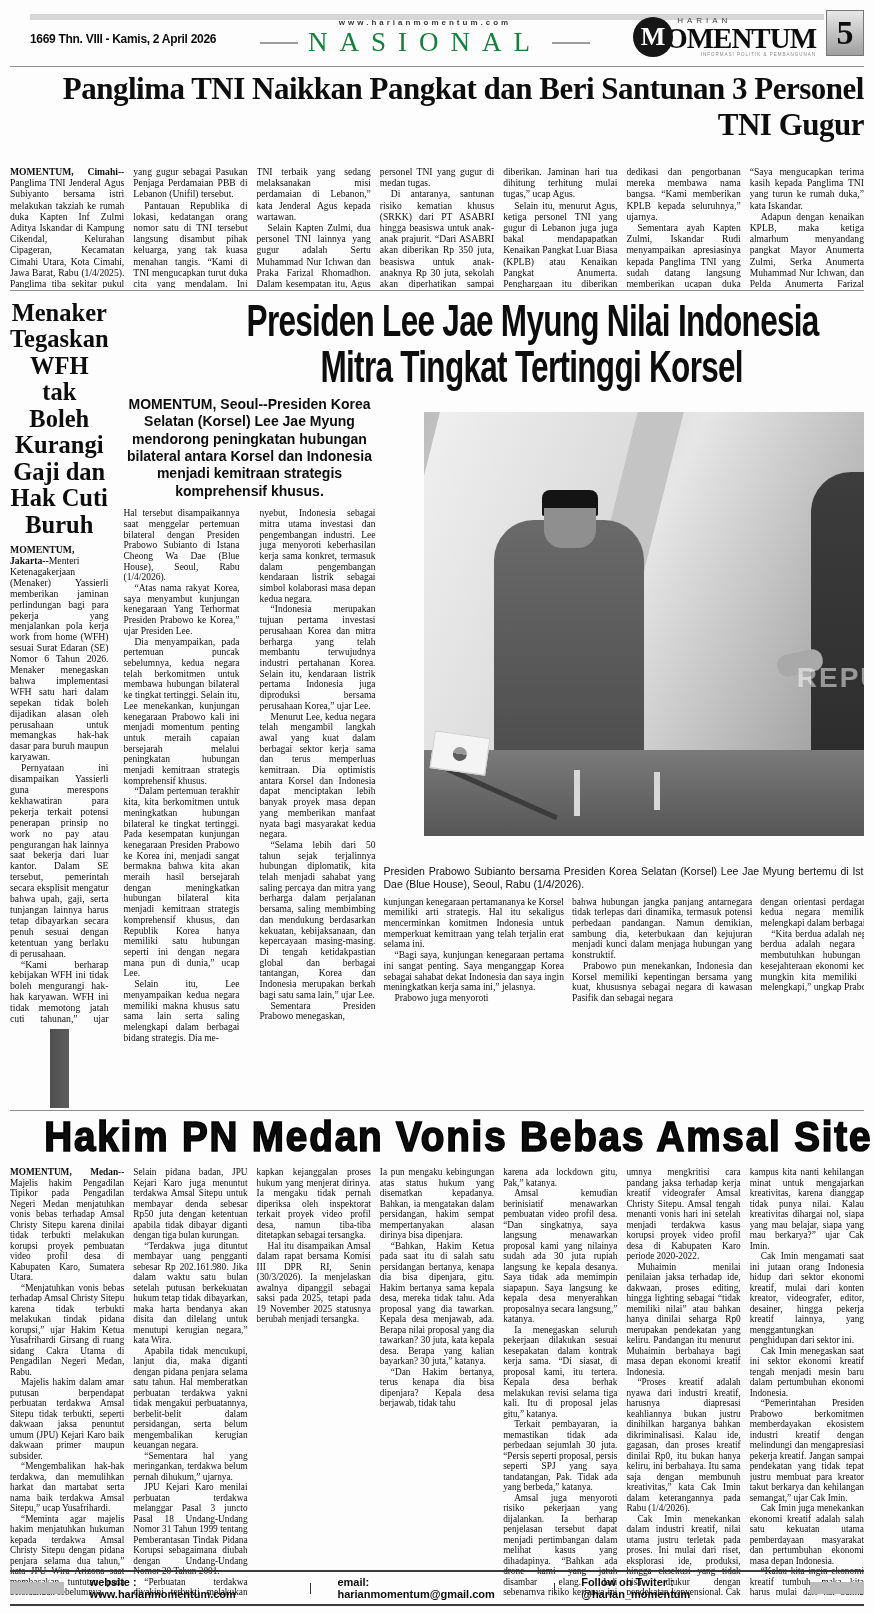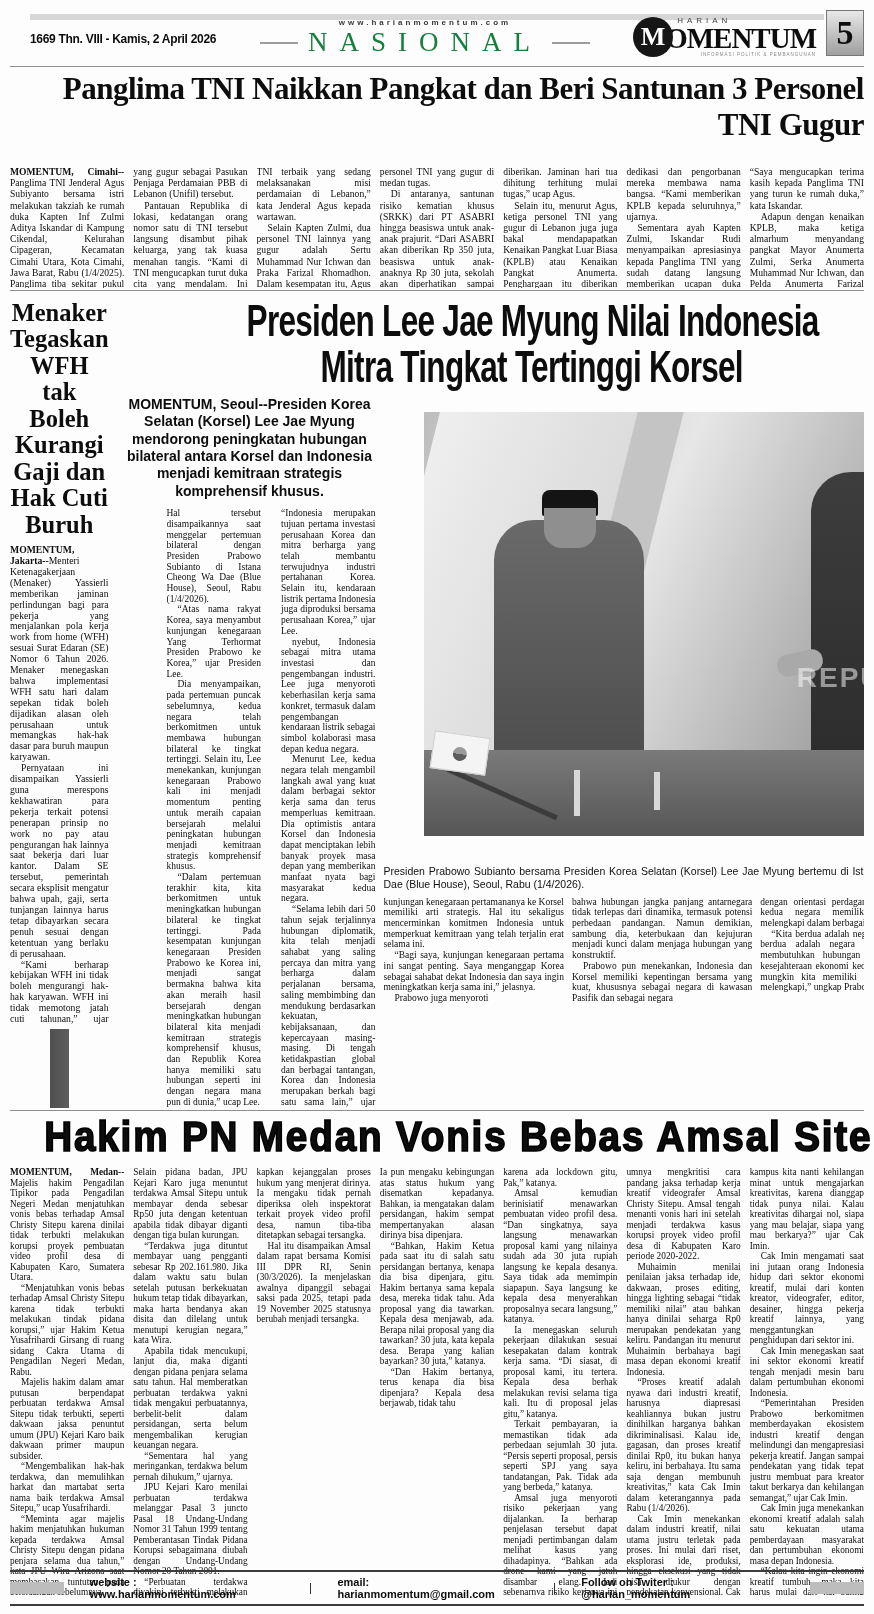--- a/index.html
+++ b/index.html
@@ -79,21 +79,21 @@
 
   
   .lee { flex:1; padding-left:8px; }
   .lee h1 { margin:2px 0 6px 0; text-align:center; font-family:"Liberation Sans",sans-serif;
     font-weight:bold; font-size:45px; line-height:46px; letter-spacing:-1px; }
   .condline { display:inline-block; transform:scaleX(0.7); transform-origin:50% 50%; white-space:nowrap; }
   .lee-row { display:flex; gap:8px; }
   .lee-left { width:252px; }
   .lede { font-family:"Liberation Sans",sans-serif; font-weight:bold; font-size:14px;
     line-height:1.24; text-align:center; margin:0 0 8px 0; }
-  .lee-cols { display:flex; gap:20px; height:600px; overflow:hidden;margin-left:43px; }
+  .lee-cols { display:flex; gap:20px; height:600px; overflow:hidden; }
   .lee-cols .col { flex:1; font-size:9.5px; line-height:10.7px; }
   .lee-right { flex:1; display:flex; flex-direction:column; }
   .lee-photo { height:424px; background:linear-gradient(115deg,#bdbdbd,#e6e6e6 42%,#9e9e9e 85%); }
 
   
   .lp-flagpanel { position:absolute; left:-40px; top:-30px; width:230px; height:120%;
     background:linear-gradient(100deg,#efefef,#d2d2d2); transform:skewX(-14deg); }
   .lp-stripe { position:absolute; left:150px; top:-20px; width:46px; height:130%;
     background:#c4c4c4; transform:skewX(-14deg); }
   .lp-fig-left { position:absolute; left:70px; top:108px; width:150px; height:260px;
@@ -238,22 +238,22 @@
           <p class="lede">MOMENTUM, Seoul--Presiden Korea Selatan (Korsel) Lee Jae Myung mendorong peningkatan hubungan bilateral antara Korsel dan Indonesia menjadi kemitraan strategis komprehensif khusus.</p>
           <div class="lee-cols">
             <div class="col">
                 <p>Hal tersebut disampaikannya saat menggelar pertemuan bilateral dengan Presiden Prabowo Subianto di Istana Cheong Wa Dae (Blue House), Seoul, Rabu (1/4/2026).</p>
                 <p>“Atas nama rakyat Korea, saya menyambut kunjungan kenegaraan Yang Terhormat Presiden Prabowo ke Korea,” ujar Presiden Lee.</p>
                 <p>Dia menyampaikan, pada pertemuan puncak sebelumnya, kedua negara telah berkomitmen untuk membawa hubungan bilateral ke tingkat tertinggi. Selain itu, Lee menekankan, kunjungan kenegaraan Prabowo kali ini menjadi momentum penting untuk meraih capaian bersejarah melalui peningkatan hubungan menjadi kemitraan strategis komprehensif khusus.</p>
                 <p>“Dalam pertemuan terakhir kita, kita berkomitmen untuk meningkatkan hubungan bilateral ke tingkat tertinggi. Pada kesempatan kunjungan kenegaraan Presiden Prabowo ke Korea ini, menjadi sangat bermakna bahwa kita akan meraih hasil bersejarah dengan meningkatkan hubungan bilateral kita menjadi kemitraan strategis komprehensif khusus, dan Republik Korea hanya memiliki satu hubungan seperti ini dengan negara mana pun di dunia,” ucap Lee.</p>
                 <p>Selain itu, Lee menyampaikan kedua negara memiliki makna khusus satu sama lain serta saling melengkapi dalam berbagai bidang strategis. Dia me-</p>
               </div>
             <div class="col">
+                <p>nyebut, Indonesia sebagai mitra utama investasi dan pengembangan industri. Lee juga menyoroti keberhasilan kerja sama konkret, termasuk dalam pengembangan kendaraan listrik sebagai simbol kolaborasi masa depan kedua negara.</p>
                 <p>“Indonesia merupakan tujuan pertama investasi perusahaan Korea dan mitra berharga yang telah membantu terwujudnya industri pertahanan Korea. Selain itu, kendaraan listrik pertama Indonesia juga diproduksi bersama perusahaan Korea,” ujar Lee.</p>
-                <p>nyebut, Indonesia sebagai mitra utama investasi dan pengembangan industri. Lee juga menyoroti keberhasilan kerja sama konkret, termasuk dalam pengembangan kendaraan listrik sebagai simbol kolaborasi masa depan kedua negara.</p>
                 <p>Menurut Lee, kedua negara telah mengambil langkah awal yang kuat dalam berbagai sektor kerja sama dan terus memperluas kemitraan. Dia optimistis antara Korsel dan Indonesia dapat menciptakan lebih banyak proyek masa depan yang memberikan manfaat nyata bagi masyarakat kedua negara.</p>
                 <p>“Selama lebih dari 50 tahun sejak terjalinnya hubungan diplomatik, kita telah menjadi sahabat yang saling percaya dan mitra yang berharga dalam perjalanan bersama, saling membimbing dan mendukung berdasarkan kekuatan, kebijaksanaan, dan kepercayaan masing-masing. Di tengah ketidakpastian global dan berbagai tantangan, Korea dan Indonesia merupakan berkah bagi satu sama lain,” ujar Lee.</p>
                 <p>Sementara Presiden Prabowo menegaskan,</p>
               </div>
           </div>
         </div>
         <div class="lee-right">
           <figure class="photo lee-photo">
             <div class="lp-flagpanel"></div>
             <div class="lp-stripe"></div>

